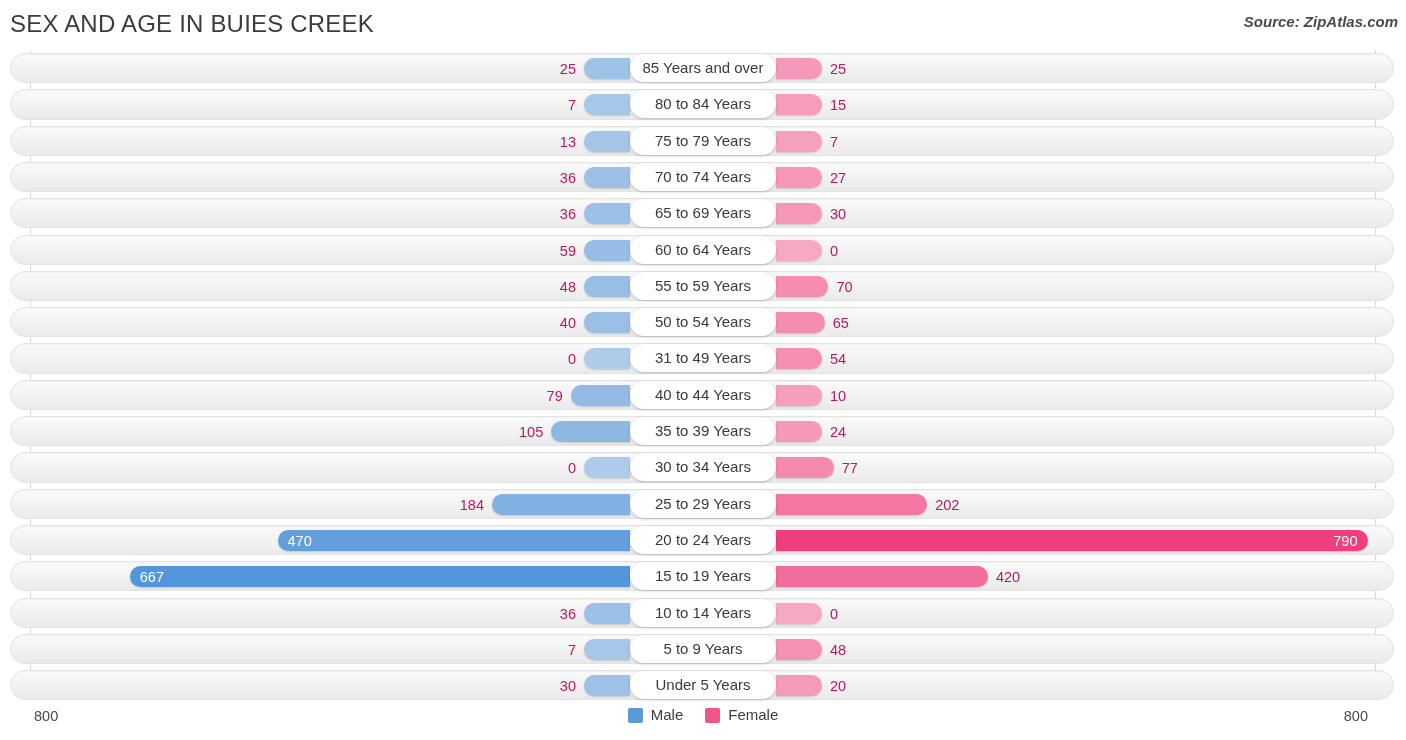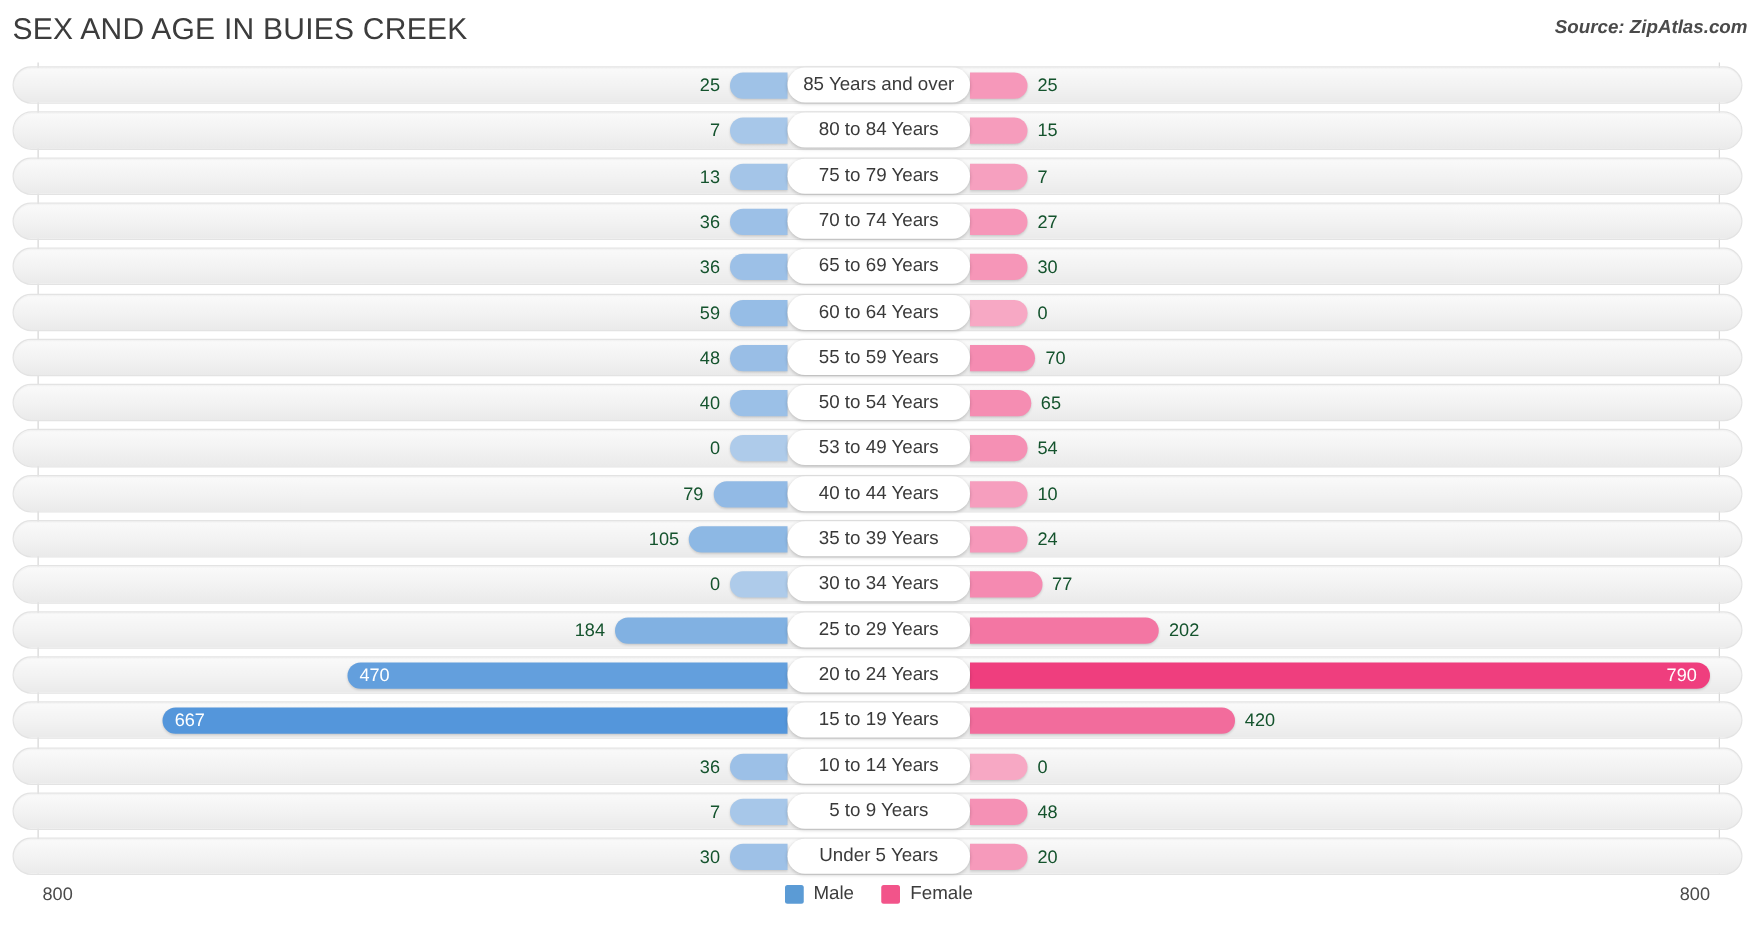--- a/index.html
+++ b/index.html
@@ -36,21 +36,21 @@
     border:1px solid #e3e3e3; border-radius:16px;
     box-shadow:inset 0 1px 1px rgba(0,0,0,.03);
   }
 
   .bar { position:absolute; top:8px; height:21px; }
   .bar-male   { border-radius:11px 0 0 11px; box-shadow:0 1px 2px rgba(0,0,0,.16); }
   .bar-female { border-radius:0 11px 11px 0; box-shadow:0 1px 2px rgba(0,0,0,.16); }
 
   .val {
     position:absolute; top:9px; height:20px; line-height:20px;
-    font-size:14.5px; color:#14532d; white-space:nowrap;
+    font-size:14.5px; color:#be185d; white-space:nowrap;
   }
   .val-male   { text-align:right; }
   .val-female { text-align:left; }
   .val.inside { color:#ffffff; }
 
   .pill {
     position:absolute; top:4px; height:28px; line-height:28px;
     background:#ffffff; border-radius:14px;
     box-shadow:0 1px 3px rgba(0,0,0,.22);
     font-size:15px; color:#3a3a3a; text-align:center;
@@ -148,21 +148,21 @@
           <div class="val val-male" style="left: 518px; width: 58px;">40</div>
           <div class="val val-female" style="left: 832.669px; width: 58px;">65</div>
           <div class="pill" style="left: 630px; width: 146px;">50 to 54 Years</div>
         </div>
         <div class="row" style="top: 294.4px;">
           <div class="track"></div>
           <div class="bar bar-male" style="left: 584px; width: 46px; background: rgb(174, 203, 234);"></div>
           <div class="bar bar-female" style="left: 776px; width: 46px; background: rgb(245, 144, 180);"></div>
           <div class="val val-male" style="left: 518px; width: 58px;">0</div>
           <div class="val val-female" style="left: 830px; width: 58px;">54</div>
-          <div class="pill" style="left: 630px; width: 146px;">53 to 49 Years</div>
+          <div class="pill" style="left: 630px; width: 146px;">31 to 49 Years</div>
         </div>
         <div class="row" style="top: 330.7px;">
           <div class="track"></div>
           <div class="bar bar-male" style="left: 570.75px; width: 59.25px; background: rgb(146, 186, 229);"></div>
           <div class="bar bar-female" style="left: 776px; width: 46px; background: rgb(246, 158, 190);"></div>
           <div class="val val-male" style="left: 504.75px; width: 58px;">79</div>
           <div class="val val-female" style="left: 830px; width: 58px;">10</div>
           <div class="pill" style="left: 630px; width: 146px;">40 to 44 Years</div>
         </div>
         <div class="row" style="top: 367px;">

